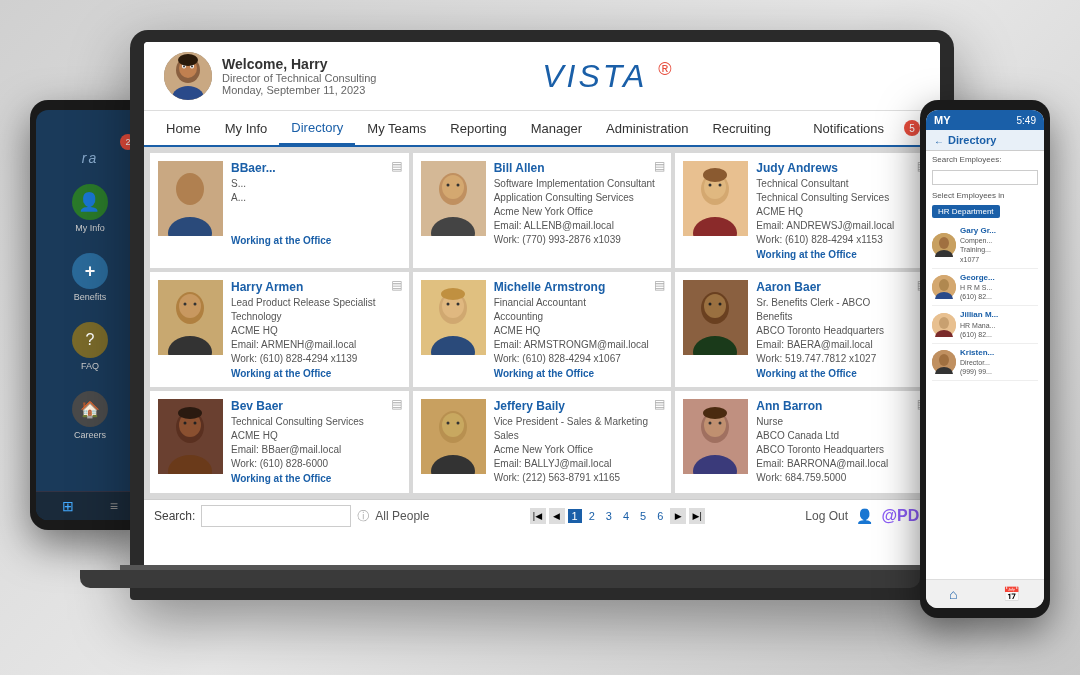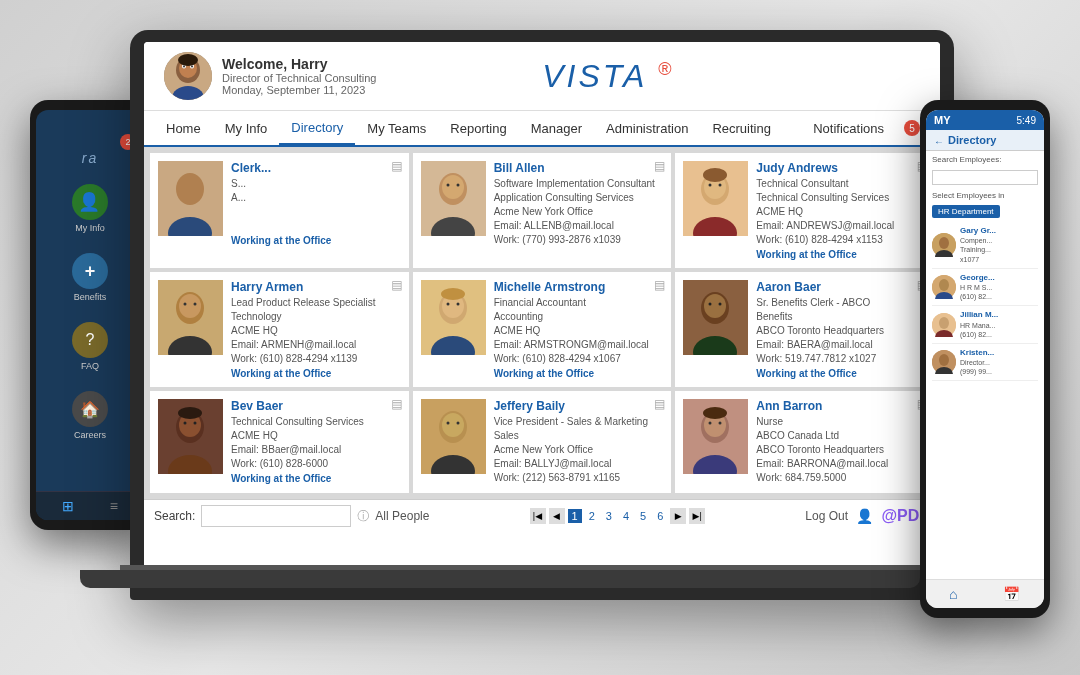--- a/index.html
+++ b/index.html
@@ -543,21 +543,21 @@
 
       <div class="person-card">
         <div class="person-photo">
           <svg viewBox="0 0 65 75" width="65" height="75">
             <rect width="65" height="75" fill="#c9a882"></rect>
             <ellipse cx="32" cy="28" rx="14" ry="16" fill="#b08050"></ellipse>
             <ellipse cx="32" cy="72" rx="22" ry="16" fill="#2a4a7a"></ellipse>
           </svg>
         </div>
         <div class="person-info">
-          <div class="person-name">Clerk...</div>
+          <div class="person-name">BBaer...</div>
           <div class="person-detail">S...<br>A...<br><br><br></div>
           <div class="person-status">Working at the Office</div>
         </div>
         <div class="card-icon">▤</div>
       </div>
 
       <div class="person-card">
         <div class="person-photo">
           <svg viewBox="0 0 65 75" width="65" height="75">
             <rect width="65" height="75" fill="#d4b896"></rect>

